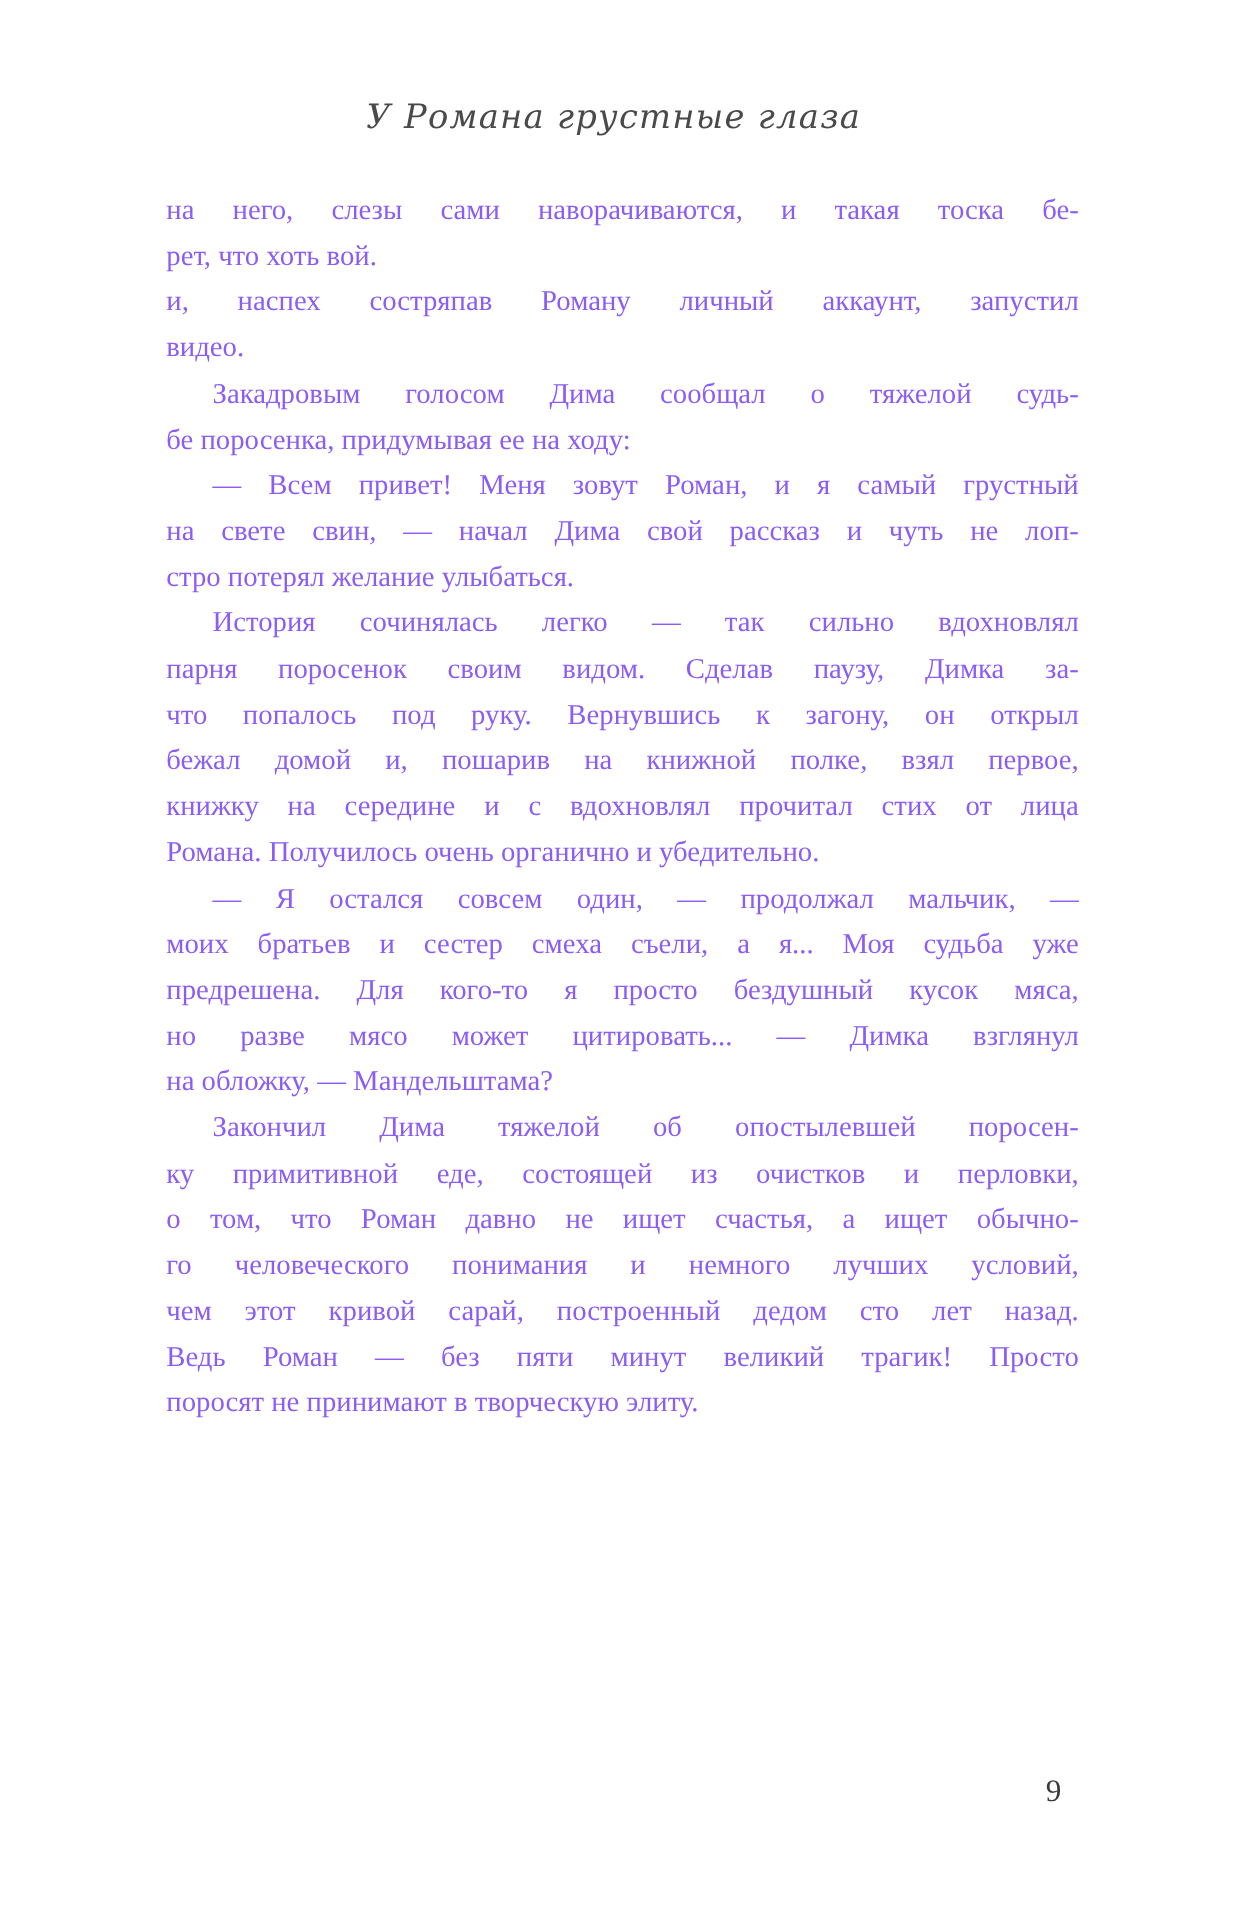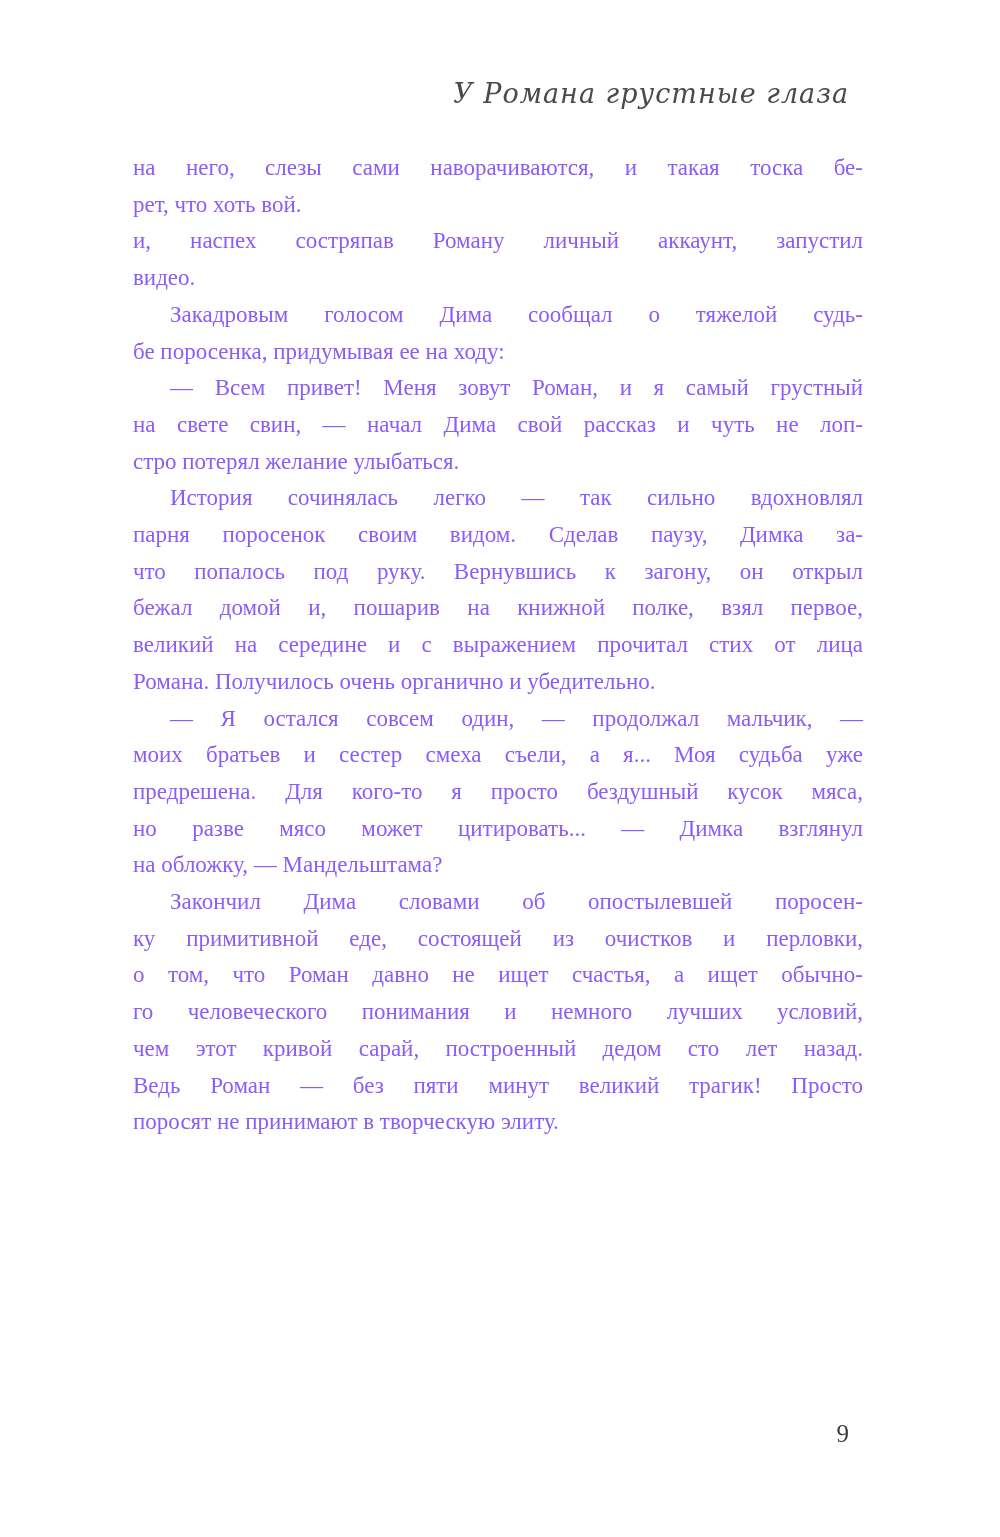--- a/index.html
+++ b/index.html
@@ -13,21 +13,21 @@
     height: 1537px;
     background: #ffffff;
     overflow: hidden;
     font-family: "Liberation Serif", serif;
   }
   .running-header {
     position: absolute;
     top: 78px;
     left: 133px;
     width: 716px;
-    text-align: right;
+    text-align: center;
     font-family: "DejaVu Serif", serif;
     font-style: italic;
     font-size: 27px;
     letter-spacing: 1px;
     color: #4a4a4a;
   }
   .text-block {
     position: absolute;
     top: 150px;
     left: 133px;
@@ -84,32 +84,32 @@
       <div class="para indent">
         <div class="line first">— Всем привет! Меня зовут Роман, и я самый грустный</div>
         <div class="line">на свете свин, — начал Дима свой рассказ и чуть не лоп-</div>
         <div class="line last">стро потерял желание улыбаться.</div>
       </div>
       <div class="para indent">
         <div class="line first">История сочинялась легко — так сильно вдохновлял</div>
         <div class="line">парня поросенок своим видом. Сделав паузу, Димка за-</div>
         <div class="line">что попалось под руку. Вернувшись к загону, он открыл</div>
         <div class="line">бежал домой и, пошарив на книжной полке, взял первое,</div>
-        <div class="line">великий на середине и с выражением прочитал стих от лица</div>
+        <div class="line">книжку на середине и с вдохновлял прочитал стих от лица</div>
         <div class="line last">Романа. Получилось очень органично и убедительно.</div>
       </div>
       <div class="para indent">
         <div class="line first">— Я остался совсем один, — продолжал мальчик, —</div>
         <div class="line">моих братьев и сестер смеха съели, а я... Моя судьба уже</div>
         <div class="line">предрешена. Для кого-то я просто бездушный кусок мяса,</div>
         <div class="line">но разве мясо может цитировать... — Димка взглянул</div>
         <div class="line last">на обложку, — Мандельштама?</div>
       </div>
       <div class="para indent">
-        <div class="line first">Закончил Дима словами об опостылевшей поросен-</div>
+        <div class="line first">Закончил Дима тяжелой об опостылевшей поросен-</div>
         <div class="line">ку примитивной еде, состоящей из очистков и перловки,</div>
         <div class="line">о том, что Роман давно не ищет счастья, а ищет обычно-</div>
         <div class="line">го человеческого понимания и немного лучших условий,</div>
         <div class="line">чем этот кривой сарай, построенный дедом сто лет назад.</div>
         <div class="line">Ведь Роман — без пяти минут великий трагик! Просто</div>
         <div class="line last">поросят не принимают в творческую элиту.</div>
       </div>
     </div>
 
   <div class="page-number">9</div>

